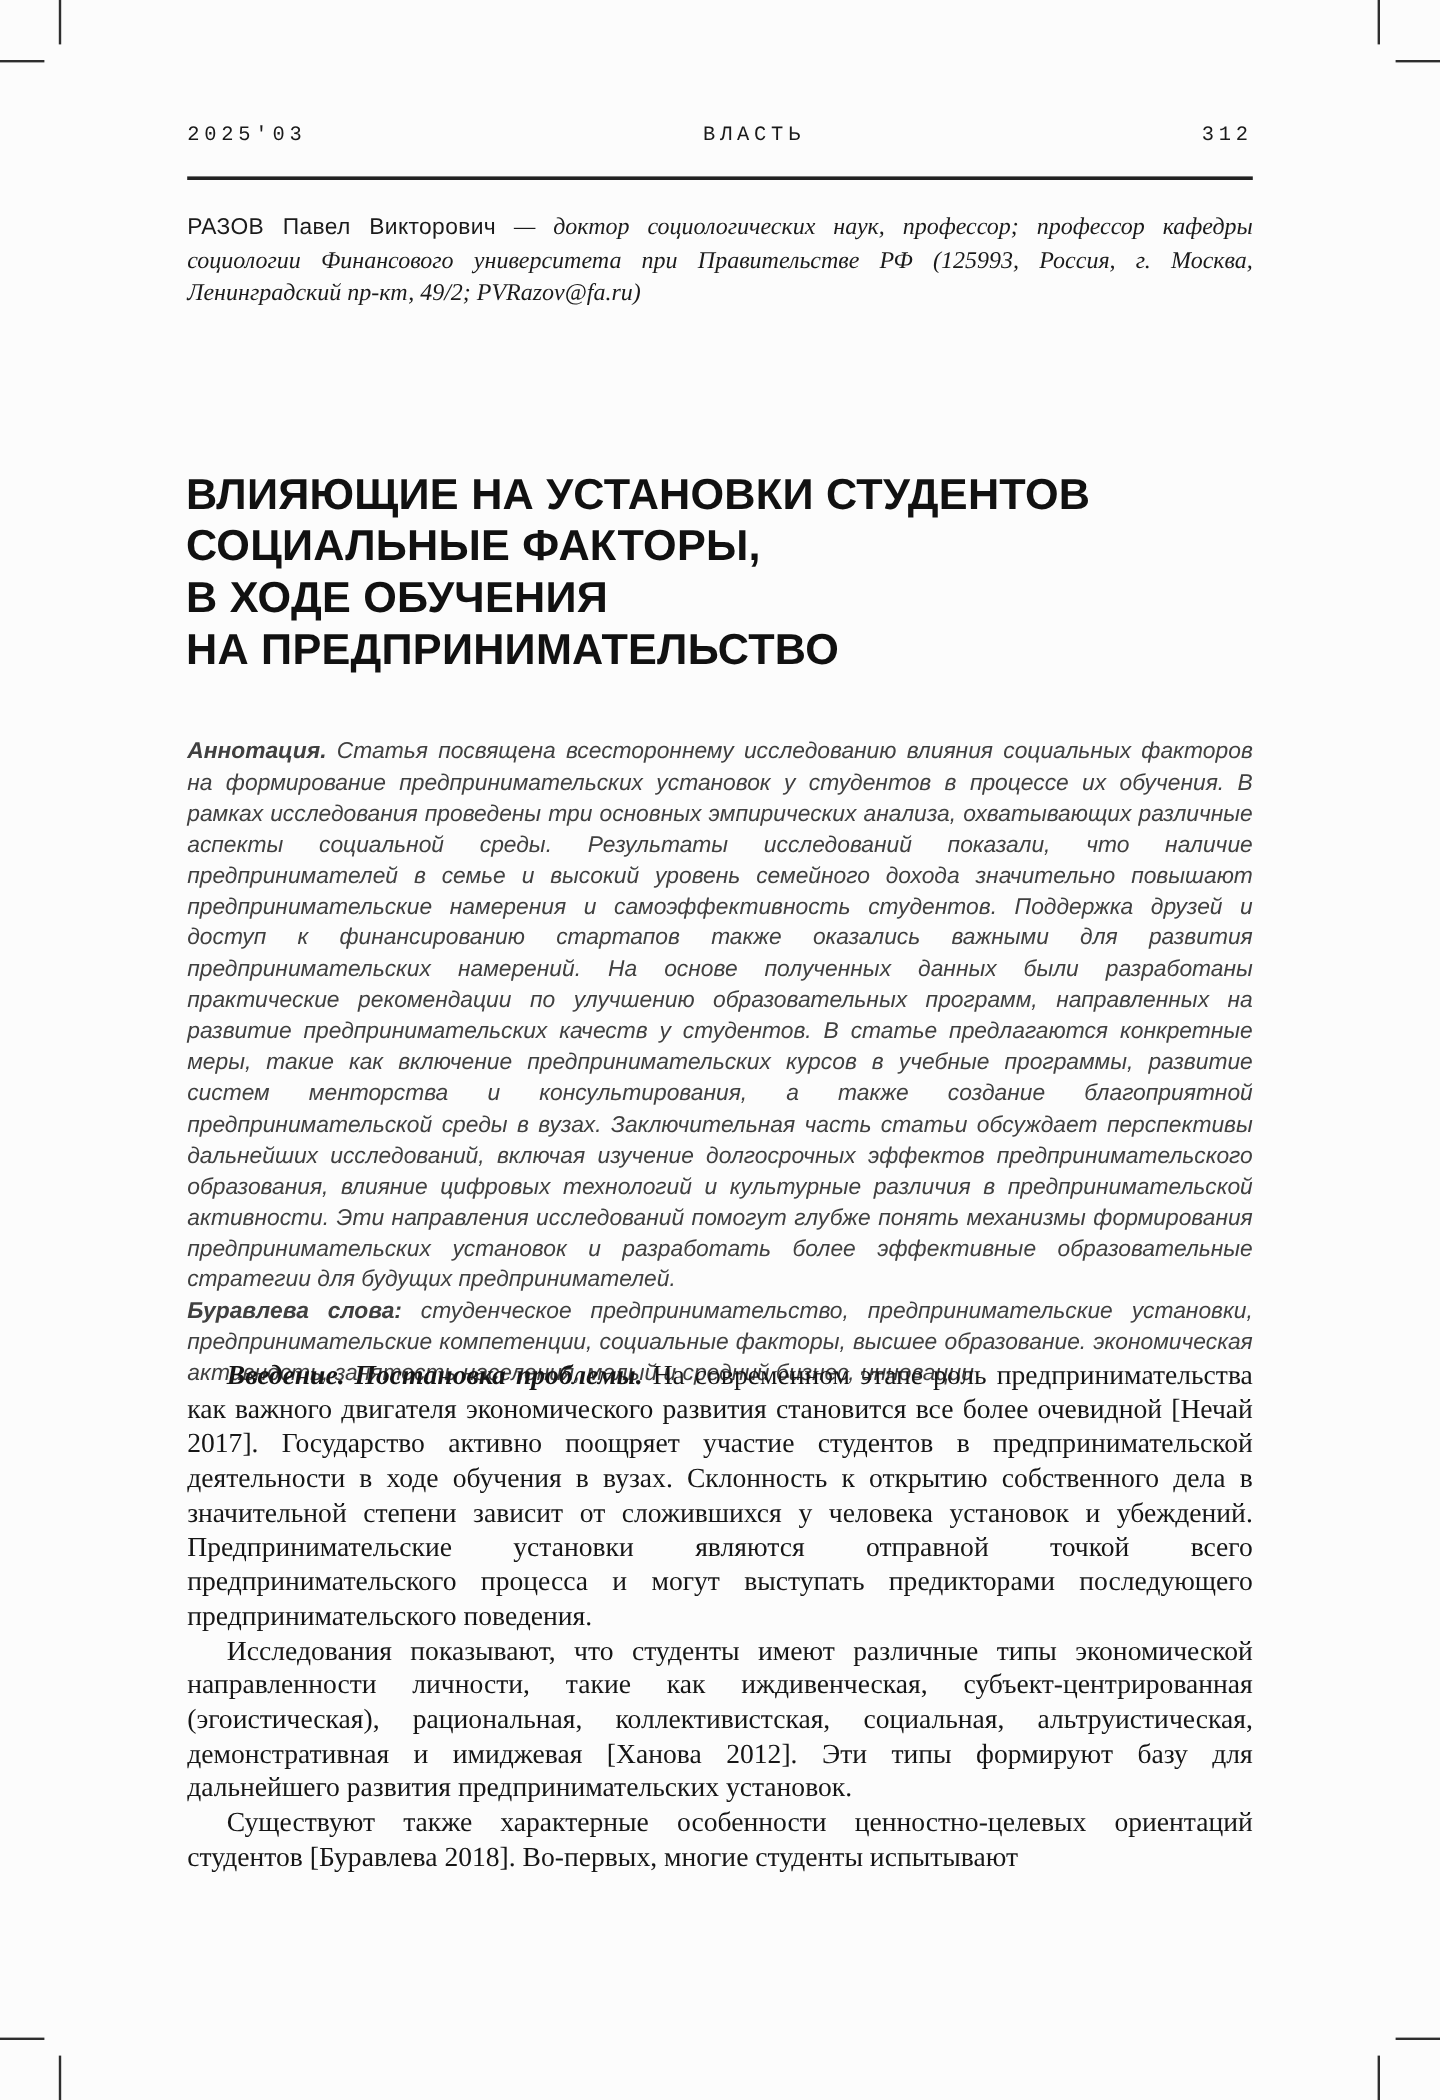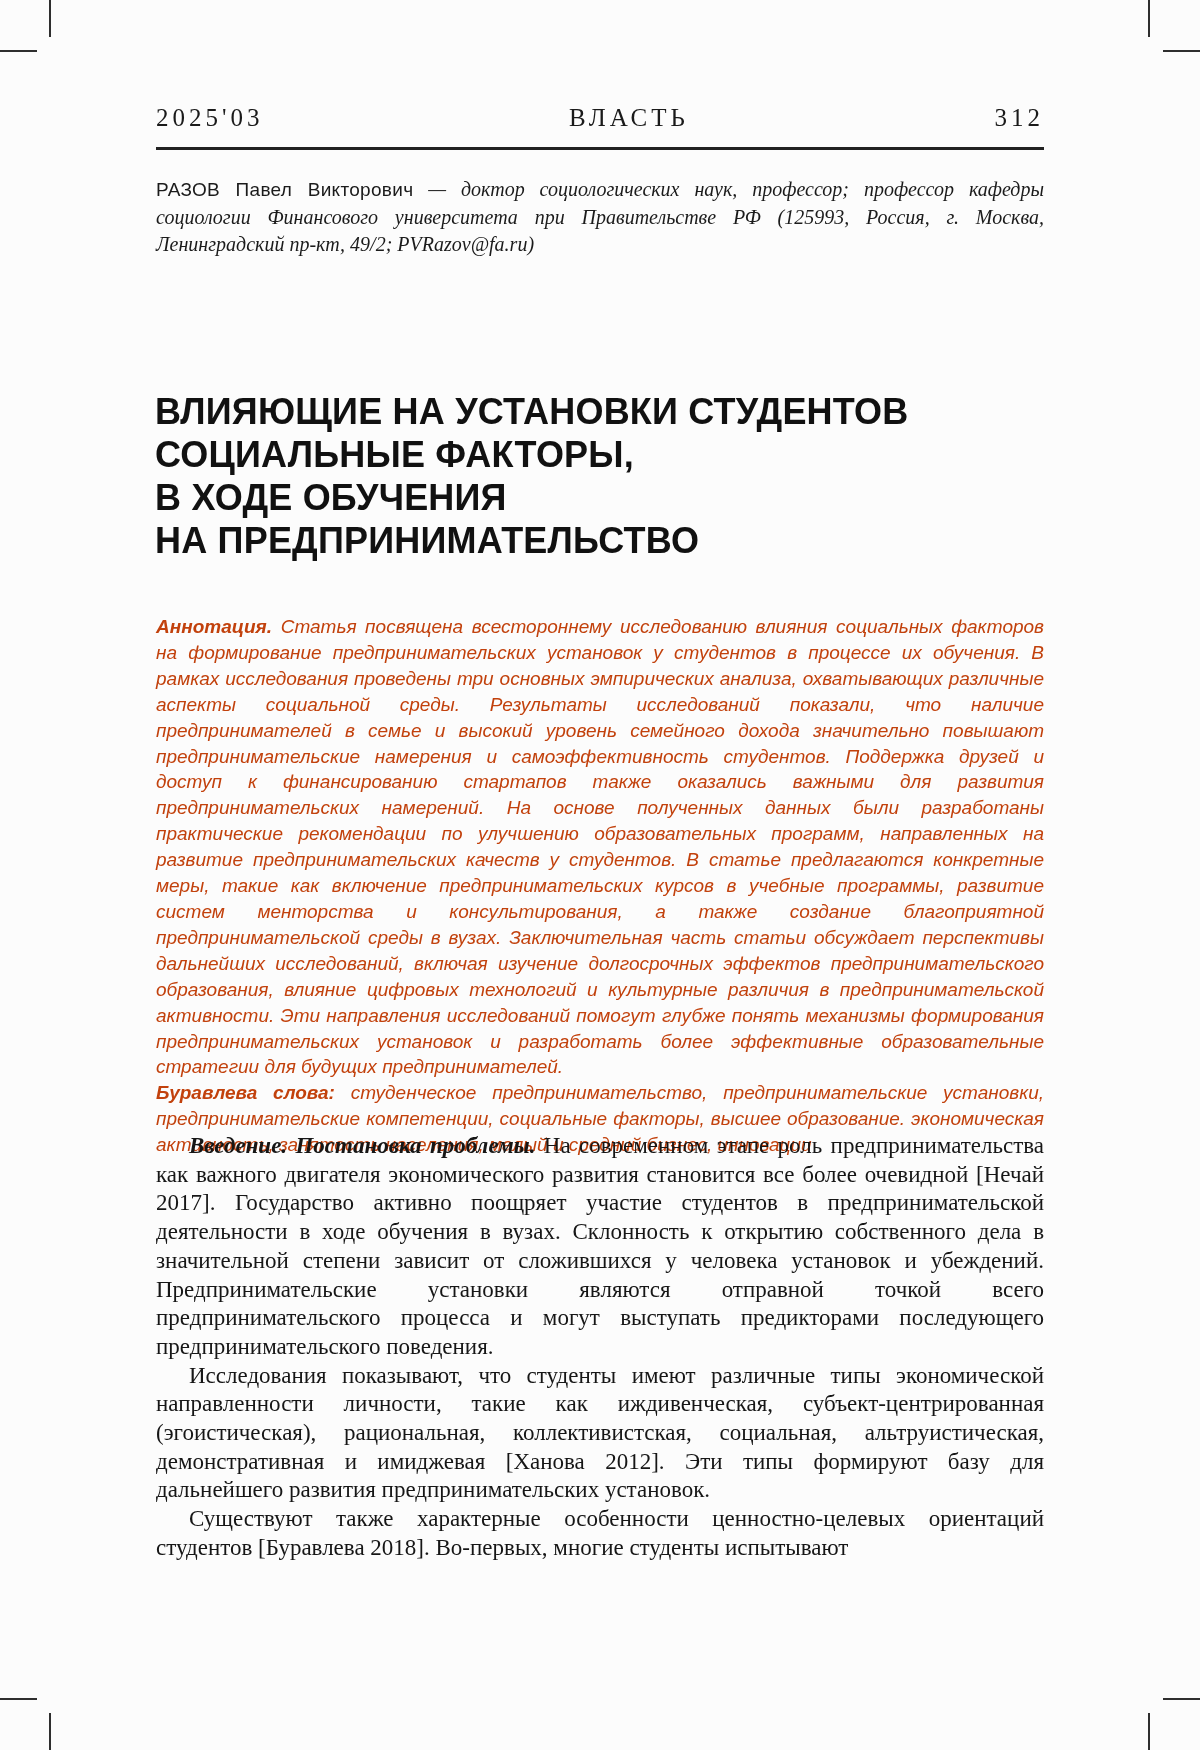--- a/index.html
+++ b/index.html
@@ -15,22 +15,22 @@
 
   
   .mark { position: absolute; background: #2e2e2e; }
   .mark.v { width: 2px; height: 37px; }
   .mark.h { width: 37px; height: 2px; }
 
   
   .header {
     position: absolute; left: 156px; top: 104px; width: 888px;
     display: flex; justify-content: space-between; align-items: flex-start;
-    font-family: Liberation Serif, serif;
-    font-size: 25px; letter-spacing: 4px; color: #1a1a1a;
+    font-family: Liberation Mono, monospace;
+    font-size: 17px; letter-spacing: 4px; color: #1a1a1a;
   }
   .header-rule {
     position: absolute; left: 156px; top: 147px; width: 888px; height: 3px;
     background: #222;
   }
 
   
   .authors {
     position: absolute; left: 156px; top: 176px; width: 888px;
     font-size: 20px; line-height: 27.5px; text-align: justify;
@@ -51,21 +51,21 @@
     font-family: "Liberation Sans", sans-serif;
     font-weight: 700; font-size: 36px; line-height: 43px;
     color: #111; letter-spacing: 0.2px;
   }
 
   
   .abstract-block {
     position: absolute; left: 156px; top: 614px; width: 888px;
     font-family: "Liberation Sans", sans-serif;
     font-style: italic; font-size: 19px; line-height: 25.9px;
-    text-align: justify; color: #c2410c;
+    text-align: justify; color: #404040;
   }
   .abstract-block p { margin: 0; }
   .abstract-label, .keywords-label { font-weight: 700; }
 
   
   .body-text {
     position: absolute; left: 156px; top: 1132px; width: 888px;
     font-family: "Liberation Serif", serif;
     font-size: 23px; line-height: 28.7px; text-align: justify;
     color: #161616;

